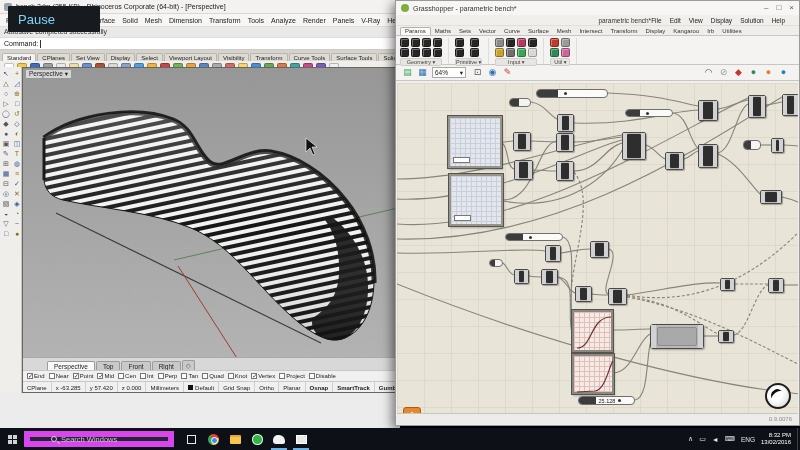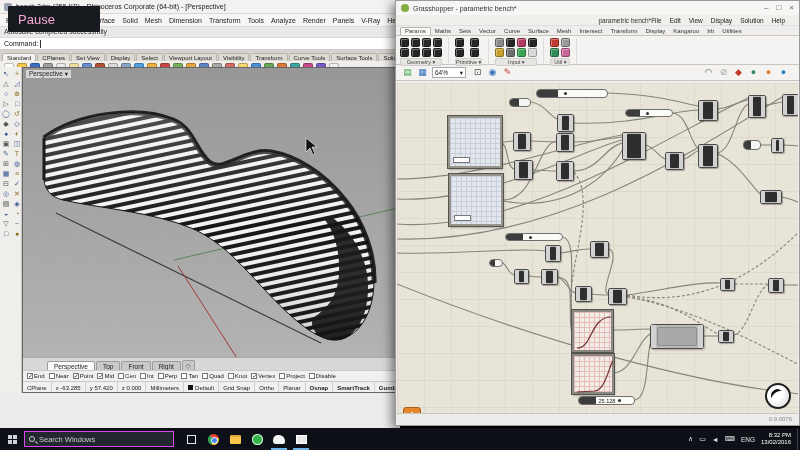--- a/index.html
+++ b/index.html
@@ -36,21 +36,21 @@
   .oscell{display:flex;align-items:center;margin-right:4px;}
   .osbox{width:6px;height:6px;border:1px solid #777;background:#fff;font-size:6px;line-height:5px;text-align:center;color:#222;margin-right:1px;}
   .oslab{font-size:6px;color:#222;white-space:nowrap;}
   .r-status{position:absolute;left:0;right:0;bottom:0;height:11px;background:#f0f0f0;border-top:1px solid #c8c8c8;display:flex;align-items:stretch;font-size:6px;color:#222;}
   .stcell{padding:1px 4px 0;border-right:1px solid #cfcfcf;white-space:nowrap;display:flex;align-items:center;}
   .swatch{display:inline-block;width:5px;height:5px;background:#111;margin-right:2px;}
   .stpane{padding:1px 4px 0;border-right:1px solid #cfcfcf;white-space:nowrap;display:flex;align-items:center;}
   .stpane.bold{font-weight:bold;}
 
   
-  .pause{position:absolute;left:8px;top:6px;width:92px;height:26px;background:#171b20;color:#f9a8d4;font-size:13px;display:flex;align-items:center;padding-left:10px;z-index:30;border-radius:1px;}
+  .pause{position:absolute;left:8px;top:6px;width:92px;height:26px;background:#171b20;color:#7dd3fc;font-size:13px;display:flex;align-items:center;padding-left:10px;z-index:30;border-radius:1px;}
 
   
   .gh{position:absolute;left:395px;top:0;width:405px;height:426px;background:#f0efec;border:1px solid #9a9a9a;box-shadow:-3px 3px 10px rgba(0,0,0,.5);z-index:10;overflow:hidden;}
   .g-title{height:14px;background:#f7f6f5;display:flex;align-items:center;padding:0 5px;}
   .g-title .gicon{width:8px;height:8px;border-radius:50%;background:#7fae3e;margin-right:4px;}
   .g-title .ttext{font-size:7px;color:#333;flex:1;white-space:nowrap;}
   .winbtn{font-size:8px;color:#555;margin-left:8px;line-height:8px;}
   .g-menu{height:11px;display:flex;align-items:center;padding:0 6px;border-bottom:1px solid #e0e0e0;}
   .gmenu{font-size:6.5px;color:#222;margin-right:8px;white-space:nowrap;}
   .g-doc{margin-left:auto;font-size:6.5px;color:#333;}
@@ -88,21 +88,21 @@
   .n-mapper{background:#f3ece4;background-image:linear-gradient(#e5bcbc 1px,transparent 1px),linear-gradient(90deg,#e5bcbc 1px,transparent 1px);background-size:5px 5px;border:2px solid #8a8880;outline:1px solid #55534e;box-shadow:1px 2px 2px rgba(0,0,0,.25);}
   .n-orange{background:#e8862c;border:1px solid #a85d12;border-radius:3px;color:#fff;font-size:8px;line-height:14px;text-align:center;}
   .n-logo{border-radius:50%;border:2px solid #1d1d1d;background:radial-gradient(circle at 35% 35%,#ffffff 40%,#cfcfcf);}
   .n-logo i{display:block;width:60%;height:60%;margin:18% 0 0 18%;border-radius:50%;border-top:3px solid #111;transform:rotate(-35deg);}
 
   
   .taskbar{position:absolute;left:0;bottom:0;width:800px;height:22px;background:#0d1016;display:flex;align-items:center;z-index:40;}
   .start{width:24px;height:22px;display:flex;align-items:center;justify-content:center;}
   .winlogo{display:grid;grid-template-columns:4px 4px;grid-template-rows:4px 4px;gap:1px;}
   .winlogo i{background:#cfd3d8;display:block;}
-  .tsearch{width:150px;height:16px;background:#23272f;border:1px solid #d946ef;display:flex;align-items:center;padding:0 4px;margin-right:6px;}
+  .tsearch{width:150px;height:16px;background:#23272f;border:6px solid #d946ef;display:flex;align-items:center;padding:0 21px;margin-right:6px;}
   .tsearch .mag{width:6px;height:6px;border:1px solid #cfcfcf;border-radius:50%;position:relative;margin-right:4px;}
   .tsearch .mag::after{content:"";position:absolute;left:5px;top:5px;width:3px;height:1px;background:#cfcfcf;transform:rotate(45deg);}
   .tsearch span{font-size:7.5px;color:#c9c9c9;}
   .tb-btn{width:22px;height:22px;display:flex;align-items:center;justify-content:center;position:relative;}
   .tb-underline{position:absolute;bottom:0;left:3px;right:3px;height:2px;background:#6db3e8;}
   .tb-task-view{width:9px;height:9px;border:1px solid #e8e8e8;}
   .tb-chrome{width:11px;height:11px;border-radius:50%;background:conic-gradient(from -45deg,#ea4335 0 120deg,#fbbc05 0 240deg,#34a853 0 360deg);position:relative;}
   .tb-chrome::after{content:"";position:absolute;left:3px;top:3px;width:5px;height:5px;border-radius:50%;background:#4285f4;border:1px solid #fff;}
   .tb-file-explorer{width:11px;height:9px;background:#f8c64a;border-top:2px solid #e2a93a;border-radius:1px;}
   .tb-recorder{width:11px;height:11px;border-radius:50%;background:#35b24a;box-shadow:inset 0 0 0 1px #d6f5dc;}

